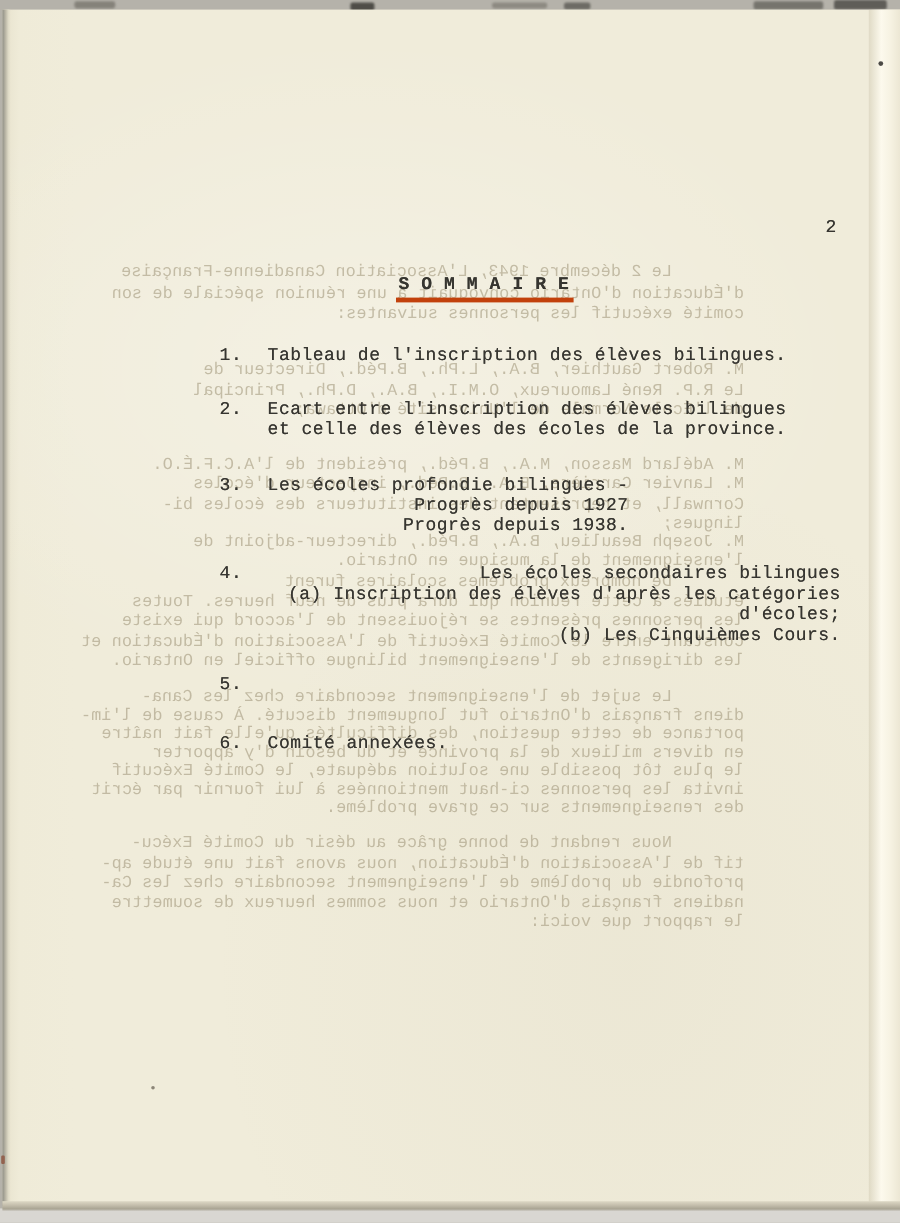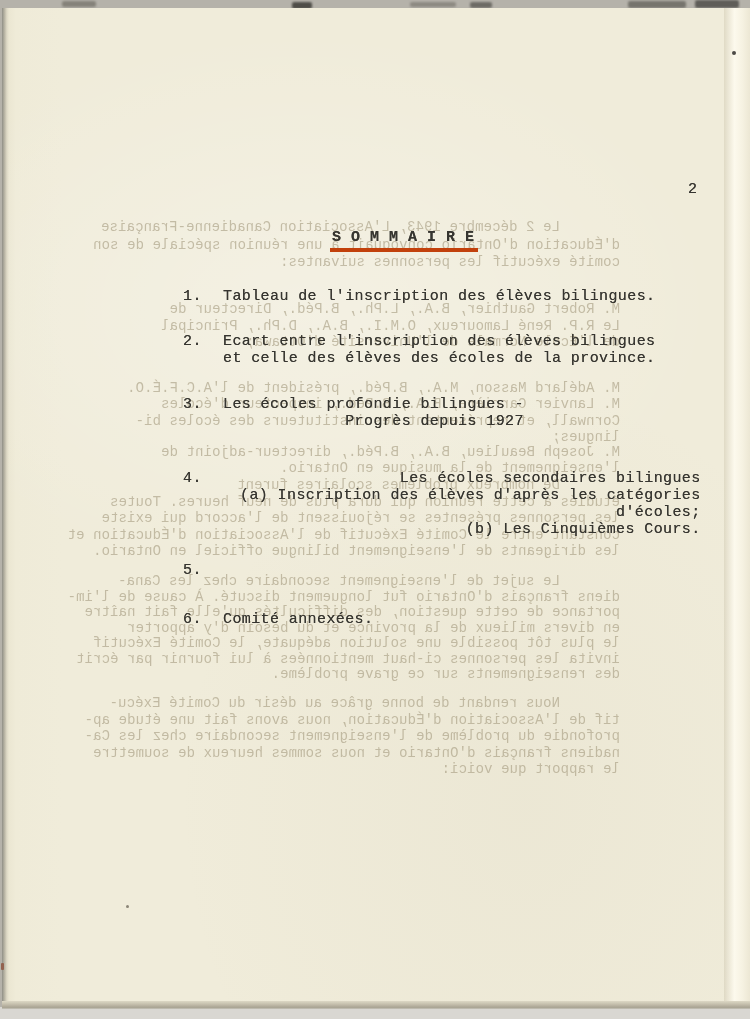--- a/index.html
+++ b/index.html
@@ -154,20 +154,21 @@
         <div class="ln">Ecart entre l'inscription des élèves bilingues</div>
         <div class="ln">et celle des élèves des écoles de la province.</div>
       </div>
     </div>
 
     <div class="toc-item typed ti-3">
       <span class="num">3.</span>
       <div>
         <div class="ln">Les écoles profondie bilingues -</div>
         <div class="ln i2">Progrès depuis 1927</div>
+        <div class="ln i2">Progrès depuis 1938.</div>
       </div>
     </div>
 
     <div class="toc-item typed ti-4">
       <span class="num">4.</span>
       <div>
         <div class="ln">Les écoles secondaires bilingues</div>
         <div class="ln i1">(a) Inscription des élèves d'après les catégories</div>
         <div class="ln i2">d'écoles;</div>
         <div class="ln i1">(b) Les Cinquièmes Cours.</div>

